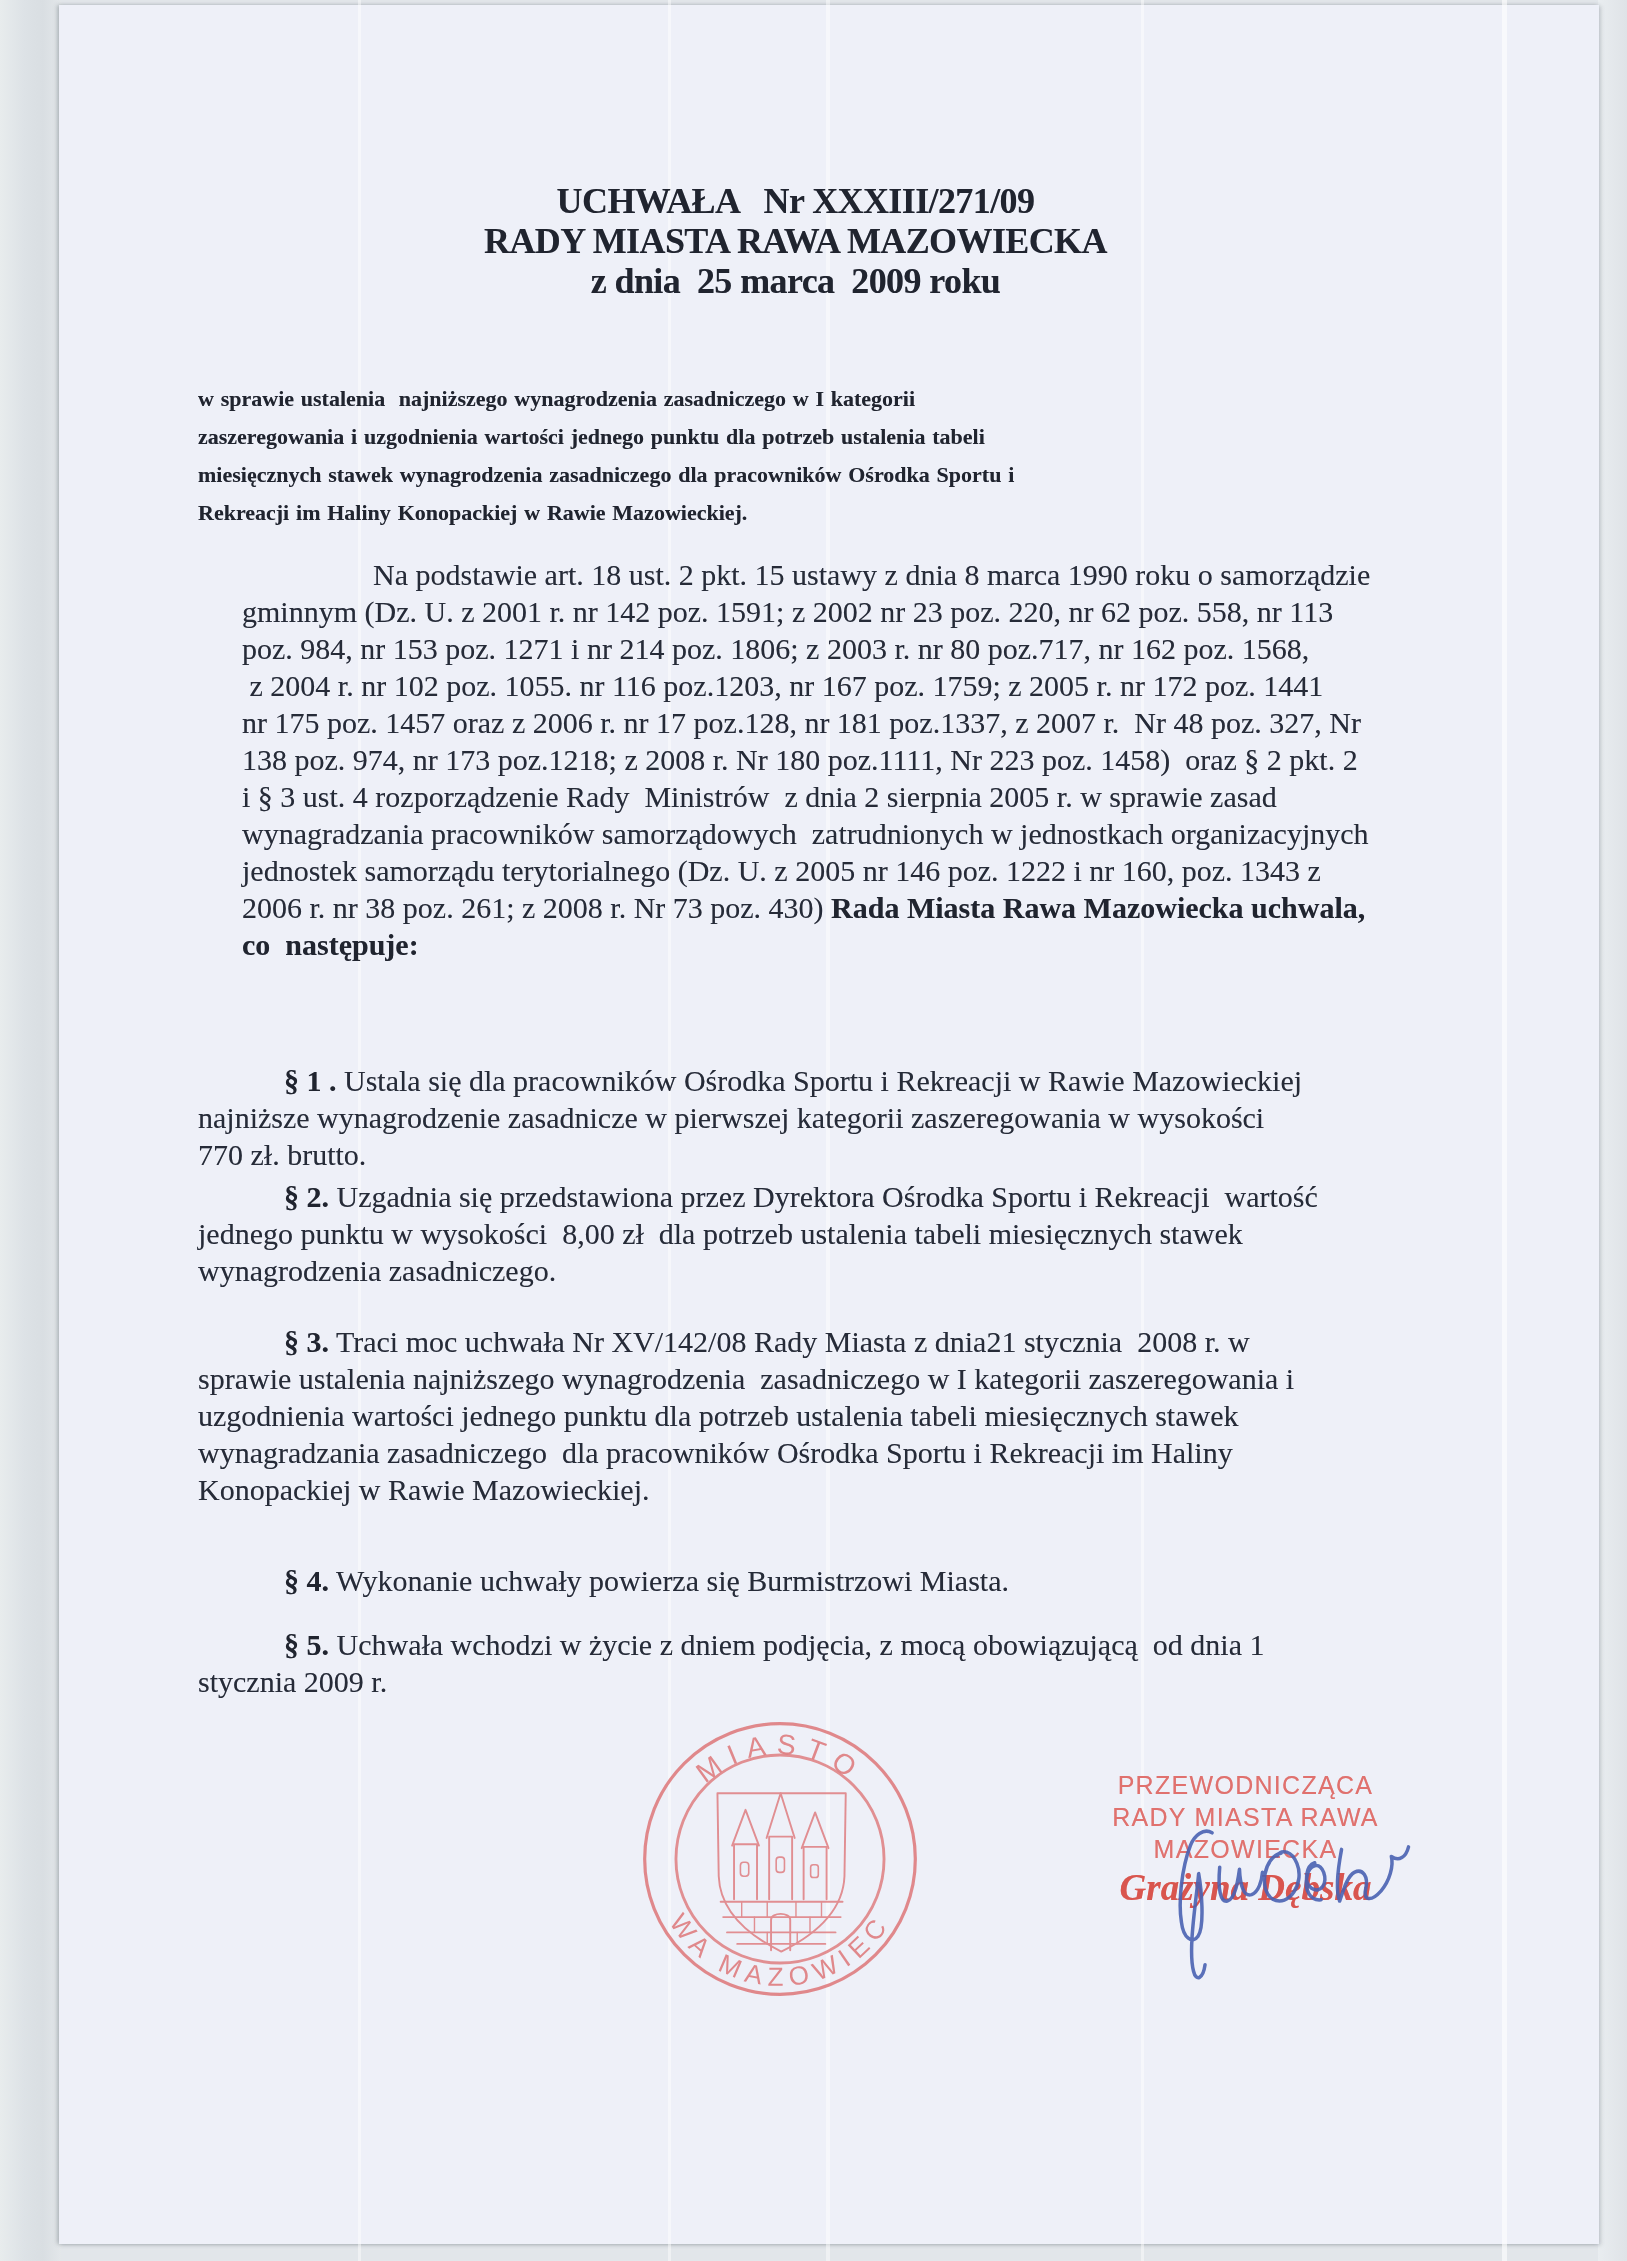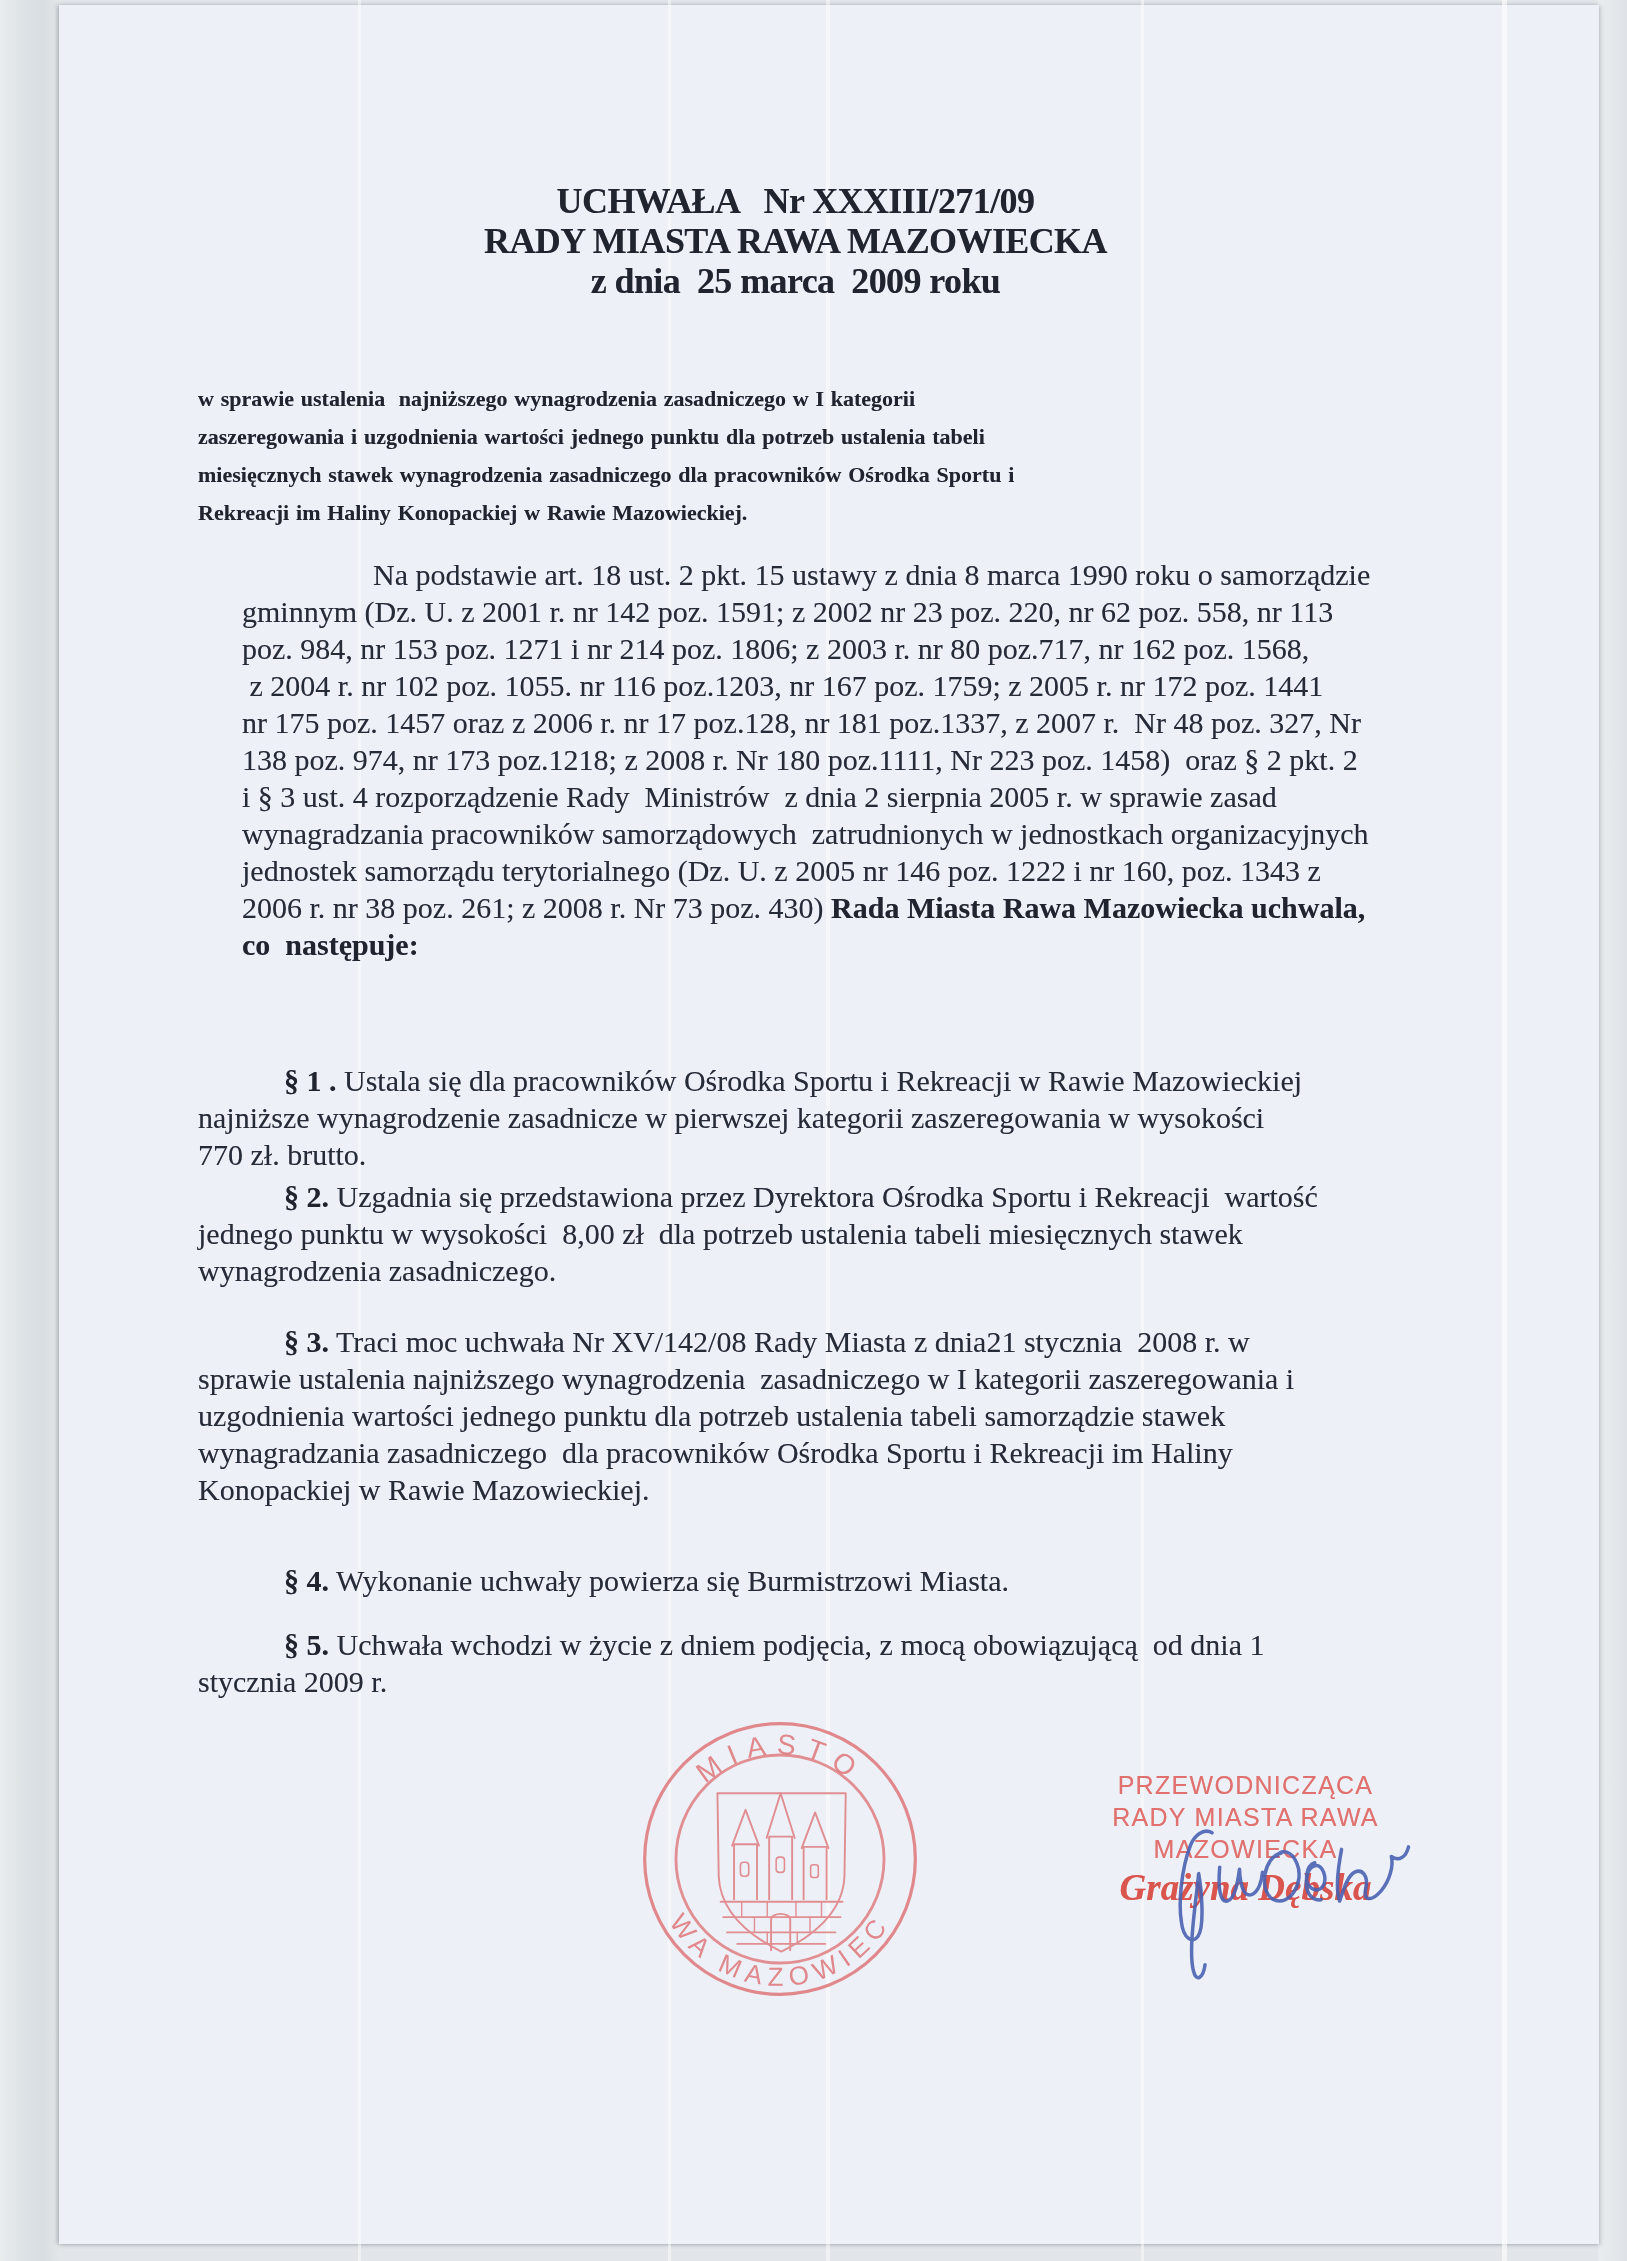--- a/index.html
+++ b/index.html
@@ -108,21 +108,21 @@
     <div class="line"><span>770 zł. brutto.</span></div>
   </div>
 <div class="blk blk-s2">
     <div class="line"><span class="b">§ 2.</span><span> Uzgadnia się przedstawiona przez Dyrektora Ośrodka Sportu i Rekreacji  wartość</span></div>
     <div class="line"><span>jednego punktu w wysokości  8,00 zł  dla potrzeb ustalenia tabeli miesięcznych stawek</span></div>
     <div class="line"><span>wynagrodzenia zasadniczego.</span></div>
   </div>
 <div class="blk blk-s3">
     <div class="line"><span class="b">§ 3.</span><span> Traci moc uchwała Nr XV/142/08 Rady Miasta z dnia21 stycznia  2008 r. w</span></div>
     <div class="line"><span>sprawie ustalenia najniższego wynagrodzenia  zasadniczego w I kategorii zaszeregowania i</span></div>
-    <div class="line"><span>uzgodnienia wartości jednego punktu dla potrzeb ustalenia tabeli samorządzie stawek</span></div>
+    <div class="line"><span>uzgodnienia wartości jednego punktu dla potrzeb ustalenia tabeli miesięcznych stawek</span></div>
     <div class="line"><span>wynagradzania zasadniczego  dla pracowników Ośrodka Sportu i Rekreacji im Haliny</span></div>
     <div class="line"><span>Konopackiej w Rawie Mazowieckiej.</span></div>
   </div>
 <div class="blk blk-s4">
     <div class="line"><span class="b">§ 4.</span><span> Wykonanie uchwały powierza się Burmistrzowi Miasta.</span></div>
   </div>
 <div class="blk blk-s5">
     <div class="line"><span class="b">§ 5.</span><span> Uchwała wchodzi w życie z dniem podjęcia, z mocą obowiązującą  od dnia 1</span></div>
     <div class="line"><span>stycznia 2009 r.</span></div>
   </div>

